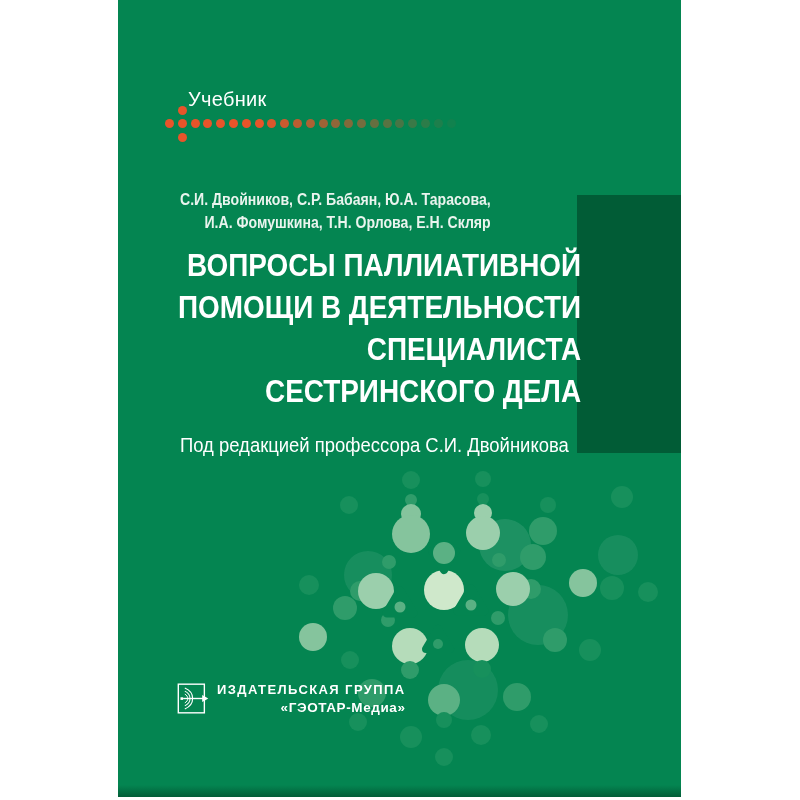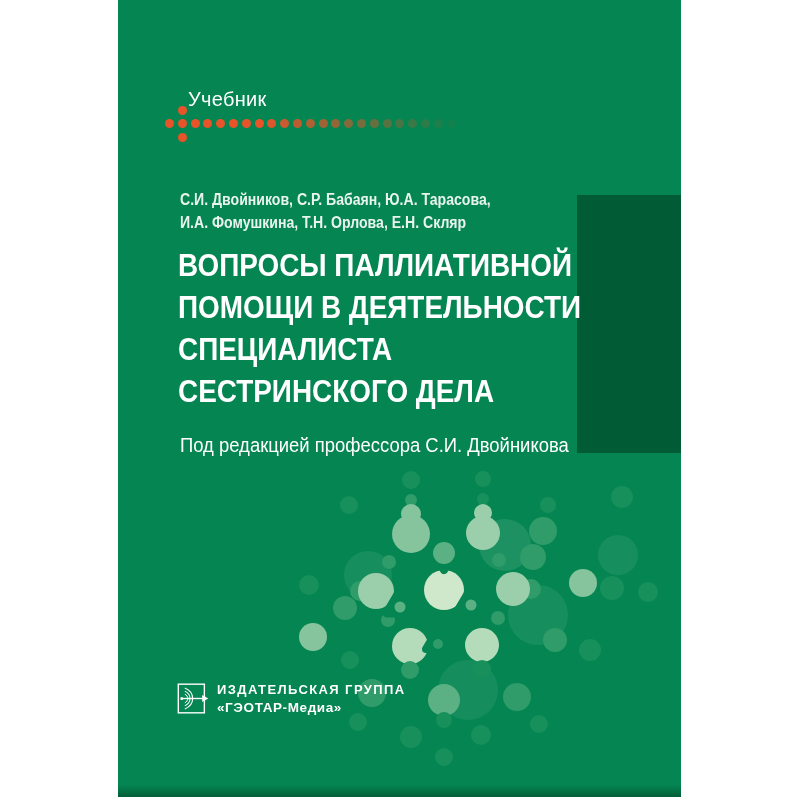--- a/index.html
+++ b/index.html
@@ -1,19 +1,19 @@
 <!DOCTYPE html>
 <html style="--page-bg: #ffffff; --cover-green: #048551; --panel-dark-green: #015c36; --dot-orange: #e8542a; --text-white: #ffffff; --pattern-1: #cfe8cb; --pattern-2: #b5dcba; --pattern-3: #9bcfac; --pattern-4: #85c49d; --pattern-5: #5bb184; --pattern-6: #2f9c6a; --pattern-7: #17905c;"><head>
 <meta charset="utf-8">
 <style>
   html,body{margin:0;padding:0;}
   .page{position:relative;width:800px;height:800px;background:var(--page-bg,#fff);
         font-family:"Liberation Sans",sans-serif;overflow:hidden;}
   .cover{position:absolute;left:118px;top:0;width:563px;height:797px;
-         background:var(--cover-green,#048551);}
+         background:var(--cover-green,#048551);text-align:right;}
   .dark-panel{position:absolute;left:459px;top:195px;width:104px;height:258px;
          background:var(--panel-dark-green,#015c36);}
   .molecules{position:absolute;left:0;top:0;width:563px;height:797px;}
   .p1{fill:var(--pattern-1,#cfe8cb);} .p2{fill:var(--pattern-2,#b5dcba);}
   .p3{fill:var(--pattern-3,#9bcfac);} .p4{fill:var(--pattern-4,#85c49d);}
   .p5{fill:var(--pattern-5,#5bb184);} .p6{fill:var(--pattern-6,#2f9c6a);}
   .p7{fill:var(--pattern-7,#17905c);}
   .hole{fill:var(--cover-green,#048551);stroke:var(--cover-green,#048551);stroke-linejoin:round;}
   .series-label{position:absolute;left:70px;top:88px;color:var(--text-white,#fff);
          font-size:20px;letter-spacing:.3px;}

